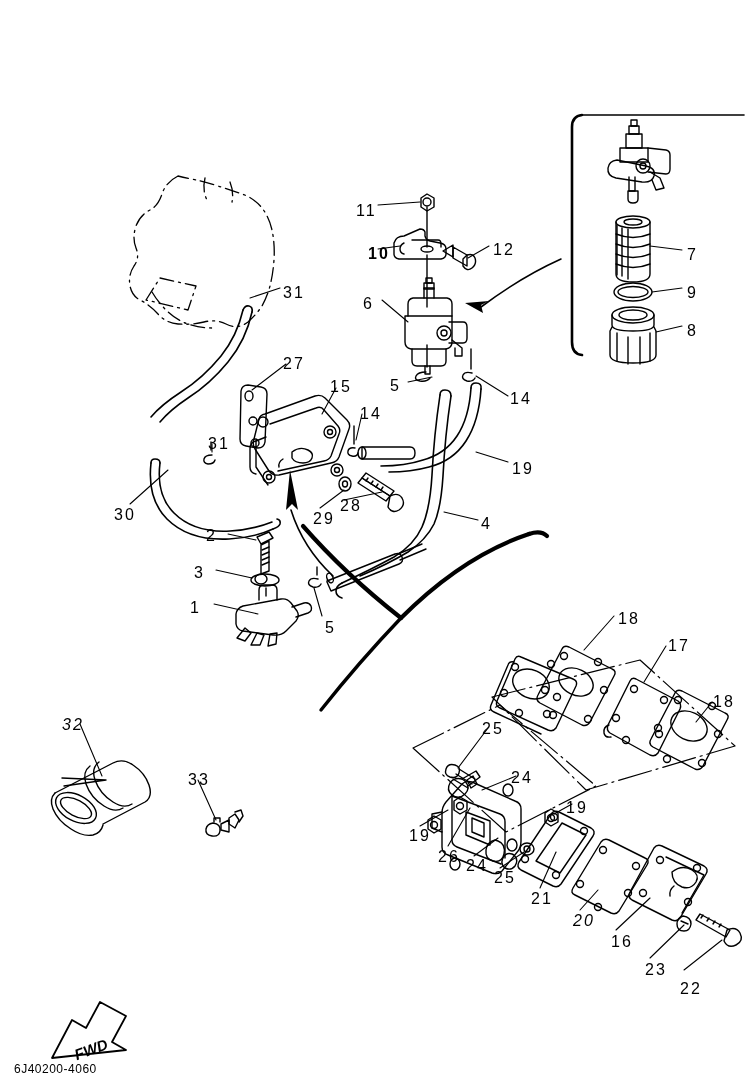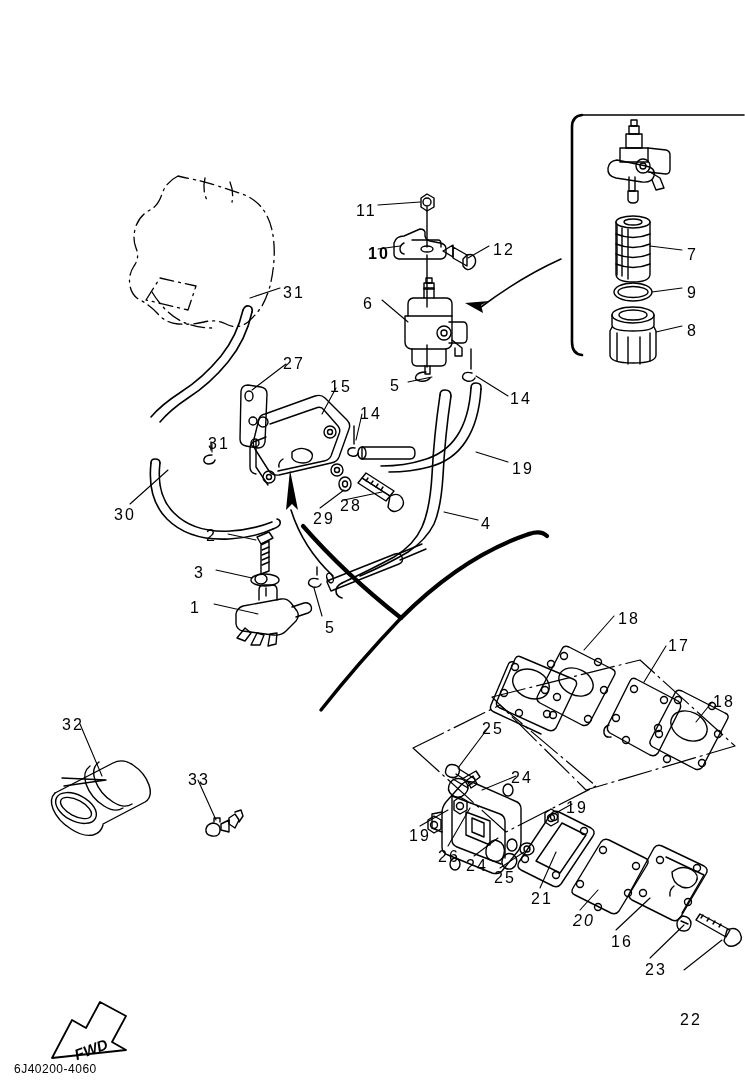--- a/index.html
+++ b/index.html
@@ -464,33 +464,33 @@
   <div class="lbl" style="left:510px;top:391px;">14</div>
   <div class="lbl" style="left:330px;top:379px;">15</div>
   <div class="lbl" style="left:611px;top:934px;">16</div>
   <div class="lbl" style="left:668px;top:638px;">17</div>
   <div class="lbl" style="left:618px;top:611px;">18</div>
   <div class="lbl" style="left:713px;top:694px;">18</div>
   <div class="lbl" style="left:409px;top:828px;">19</div>
   <div class="lbl" style="left:566px;top:800px;">19</div>
   <div class="lbl" style="left:573px;top:913px;font-style:italic;">20</div>
   <div class="lbl" style="left:531px;top:891px;">21</div>
-  <div class="lbl" style="left:680px;top:1012px;text-align:right;">22</div>
+  <div class="lbl" style="left:680px;top:981px;text-align:right;">22</div>
   <div class="lbl" style="left:645px;top:962px;">23</div>
   <div class="lbl" style="left:511px;top:770px;">24</div>
   <div class="lbl" style="left:466px;top:858px;">24</div>
   <div class="lbl" style="left:482px;top:721px;">25</div>
   <div class="lbl" style="left:494px;top:870px;">25</div>
   <div class="lbl" style="left:438px;top:849px;">26</div>
   <div class="lbl" style="left:283px;top:356px;">27</div>
   <div class="lbl" style="left:340px;top:498px;">28</div>
   <div class="lbl" style="left:313px;top:511px;">29</div>
   <div class="lbl" style="left:114px;top:507px;">30</div>
   <div class="lbl" style="left:283px;top:285px;">31</div>
   <div class="lbl" style="left:208px;top:436px;">31</div>
-  <div class="lbl" style="left:62px;top:717px;">32</div>
+  <div class="lbl" style="left:62px;top:717px;font-style:italic;">32</div>
   <div class="lbl" style="left:188px;top:772px;">33</div>
 
   <div class="fwdtxt" style="left:72px;top:1047px;">FWD</div>
 
   <div class="partno" style="left:14px;top:1062px;">6J40200-4060</div>
 
 </div>
 
 </body></html>

